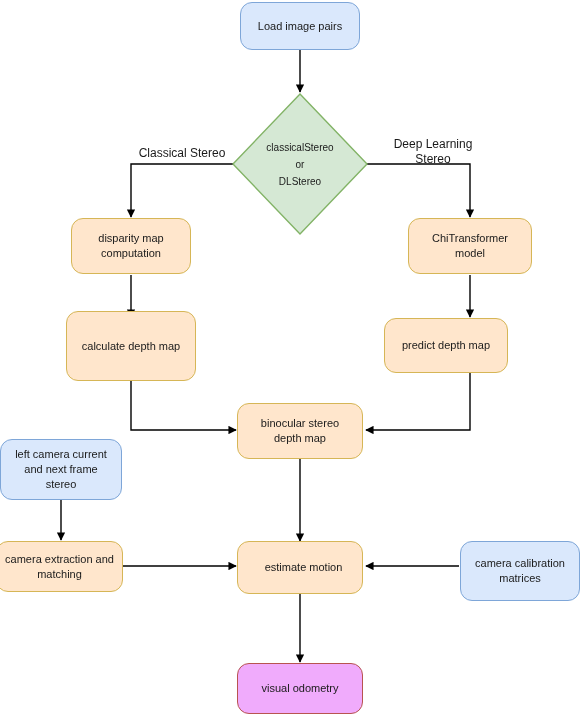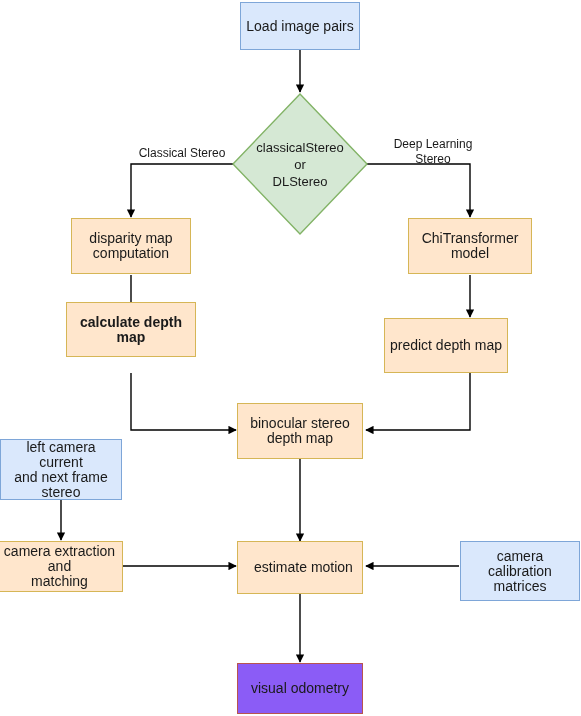--- a/index.html
+++ b/index.html
@@ -27,53 +27,53 @@
     height: 716px;
     pointer-events: none;
   }
   .node {
     position: absolute;
     box-sizing: border-box;
     display: flex;
     align-items: center;
     justify-content: center;
     text-align: center;
-    font-size: 14px;
+    font-size: 11px;
     line-height: 15px;
     color: #1a1a1a;
-    border-radius: 0;
+    border-radius: 12px;
     border-style: solid;
     border-width: 1px;
     padding: 2px 4px;
   }
   .node-label {
     display: block;
     white-space: pre-line;
   }
   .n-blue  { background: #dae8fc; border-color: #7ea6d8; }
   .n-proc  { background: #ffe6cc; border-color: #d6b656; }
-  .n-out   { background: #8b5cf6; border-color: #b85450; }
+  .n-out   { background: #f0abfc; border-color: #b85450; }
 
   .diamond-wrap {
     position: absolute;
     display: flex;
     align-items: center;
     justify-content: center;
   }
   .diamond-shape {
     position: absolute;
     left: 0; top: 0;
     width: 100%;
     height: 100%;
   }
   .diamond-text {
     position: relative;
     z-index: 2;
     text-align: center;
-    font-size: 13px;
+    font-size: 10px;
     line-height: 17px;
     color: #1a1a1a;
     white-space: pre-line;
   }
   .edge-label {
     position: absolute;
     font-size: 12px;
     line-height: 15px;
     color: #1a1a1a;
     text-align: center;
@@ -145,21 +145,21 @@
   <div class="node n-proc" style="left:408px; top:218px; width:124px; height:56px;">
     <span class="node-label">ChiTransformer
 model</span>
   </div>
 
   <div class="node n-proc" style="left:71px; top:218px; width:120px; height:56px;">
     <span class="node-label">disparity map
 computation</span>
   </div>
 
-  <div class="node n-proc" style="left:66px; top:302px; width:130px; height:55px;font-weight:bold;">
+  <div class="node n-proc" style="left:66px; top:311px; width:130px; height:70px;">
     <span class="node-label">calculate depth map</span>
   </div>
 
   <div class="node n-proc" style="left:384px; top:318px; width:124px; height:55px;">
     <span class="node-label">predict depth map</span>
   </div>
 
   <div class="node n-proc" style="left:237px; top:403px; width:126px; height:56px;">
     <span class="node-label">binocular stereo
 depth map</span>

